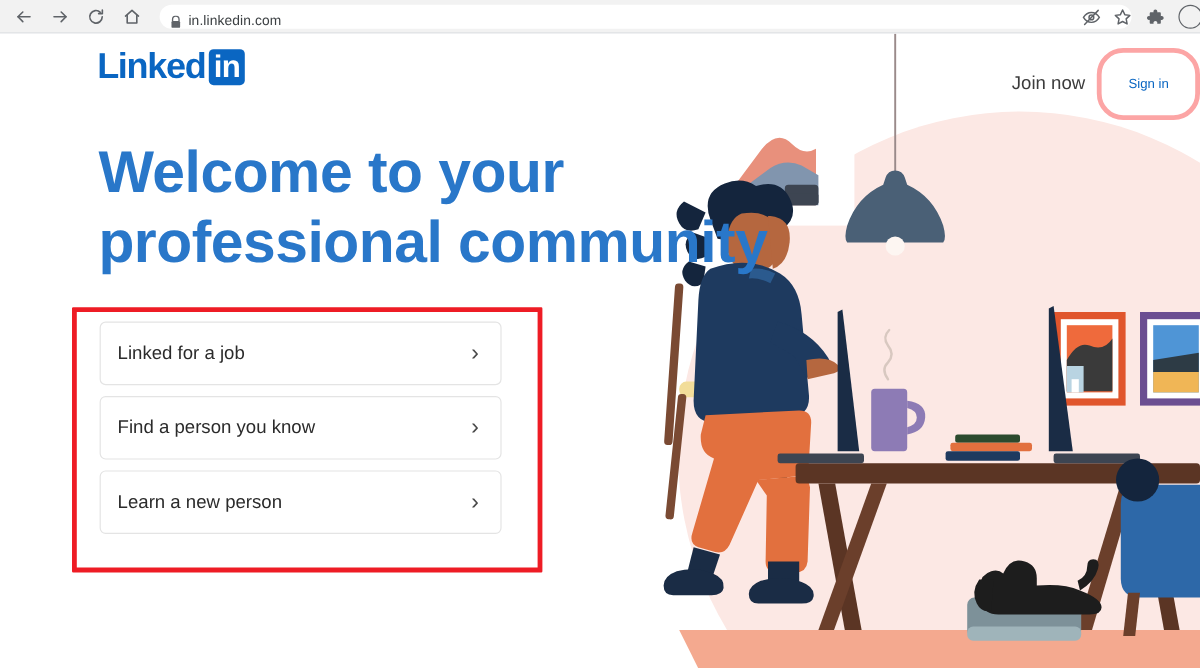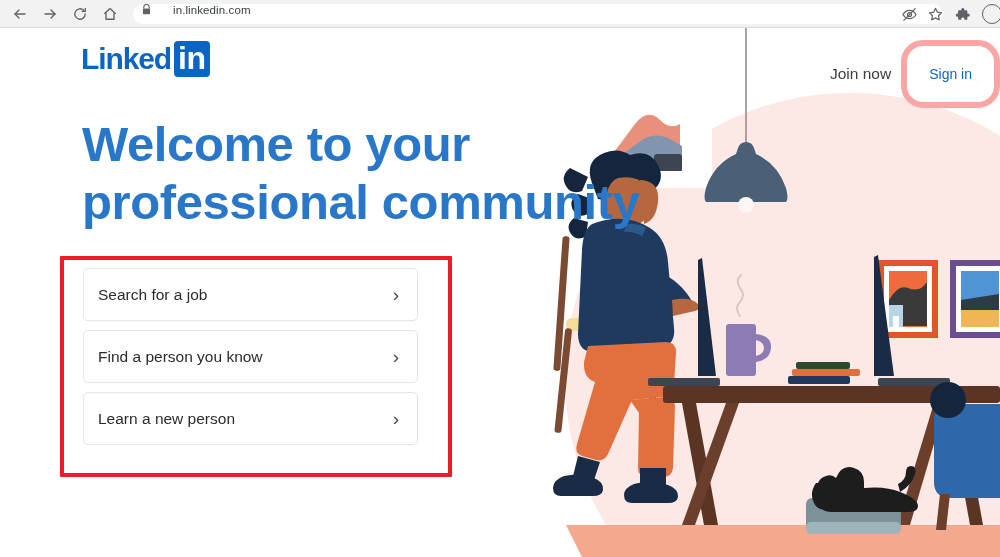--- a/index.html
+++ b/index.html
@@ -23,23 +23,23 @@
     display: flex; align-items: center; justify-content: center;
     color: #5f6368; border-radius: 50%;
   }
   .nav-btn:first-child { margin-left: 7px; }
   .nav-btn svg { display: block; }
   .omnibox {
     margin-left: 10px;
     height: 20px; width: 810px;
     background: #ffffff;
     border-radius: 11px;
-    display: flex; align-items: flex-start;
+    display: flex; align-items: flex-end;
     padding: 0 9px;
-    gap: 22px;
+    gap: 6px;
   }
   .lock-ico { width: 9px; height: 11px; flex: none; }
   .omnibox-url {
     font-size: 11.5px; color: #3c4043; letter-spacing: .1px;
     white-space: nowrap; overflow: hidden;
   }
   .toolbar-right {
     position: absolute; right: 0; top: 0; height: 28px;
     display: flex; align-items: center; gap: 0px;
   }
@@ -67,34 +67,34 @@
     display: flex; align-items: center;
   }
   .logo { position: absolute; left: 81px; top: 13px; display: flex; align-items: center; }
   .logo-text {
     font-size: 30px; font-weight: bold; color: #0a66c2;
     letter-spacing: -1.1px; line-height: 1;
   }
   .logo-badge {
     margin-left: 3px;
     background: #0a66c2; color: #ffffff;
-    font-size: 32px; font-weight: bold;
+    font-size: 26px; font-weight: bold;
     border-radius: 4px;
     padding: 1px 4px 3px 4px;
     line-height: 1; letter-spacing: -.5px;
   }
   .auth { position: absolute; right: 0px; top: 12px; display: flex; align-items: center; }
   .join-now {
     font-size: 15.5px; color: #3c3c3c; padding: 8px 10px;
     background: transparent; border: none; cursor: pointer;
     font-family: "Liberation Sans", sans-serif;
   }
   .sign-in {
-    font-size: 14px; color: #0a66c2;
-    border: 6px solid #fca5a5; border-radius: 22px;
+    font-size: 11px; color: #0a66c2;
+    border: 4px solid #fca5a5; border-radius: 22px;
     padding: 20px 22px; background: transparent; cursor: pointer;
     font-family: "Liberation Sans", sans-serif;
   }
 
   
   .headline {
     position: absolute; left: 82px; top: 88px;
     font-size: 49px; line-height: 1.18;
     color: #2977c9; font-weight: bold;
     letter-spacing: -.4px;
@@ -305,21 +305,21 @@
         <button class="join-now">Join now</button>
         <button class="sign-in">Sign in</button>
       </div>
     </div>
 
     <h1 class="headline">Welcome to your
 professional community</h1>
 
     <div class="cta-list">
       <div class="cta-card">
-        <span class="cta-label">Search for a job</span>
+        <span class="cta-label">Linked for a job</span>
         <span class="cta-chev">›</span>
       </div>
       <div class="cta-card">
         <span class="cta-label">Find a person you know</span>
         <span class="cta-chev">›</span>
       </div>
       <div class="cta-card">
         <span class="cta-label">Learn a new person</span>
         <span class="cta-chev">›</span>
       </div>

